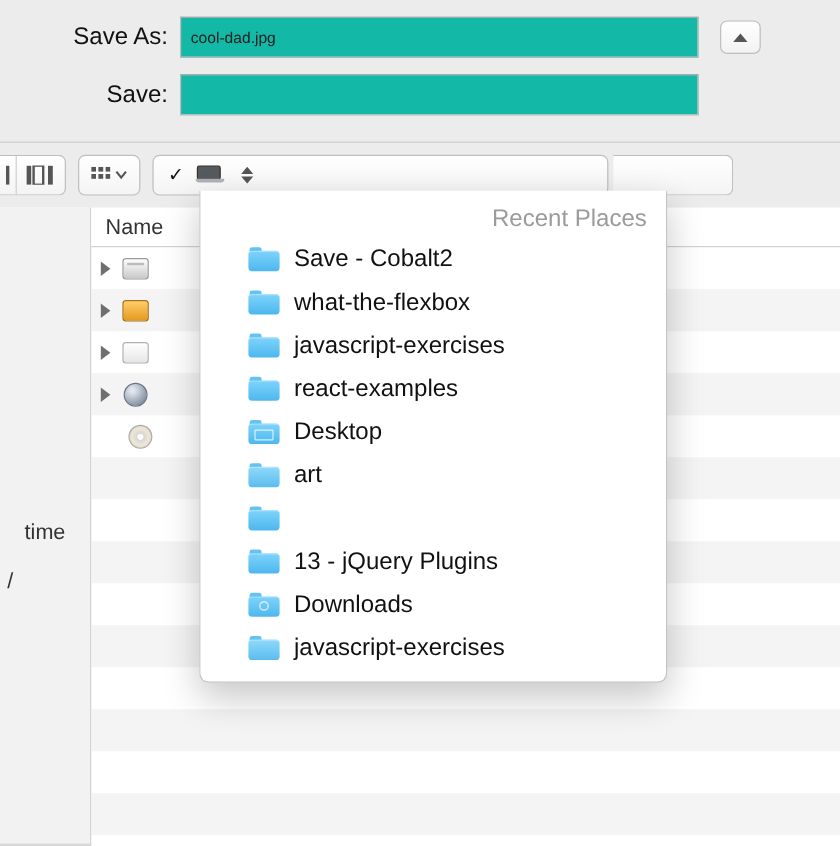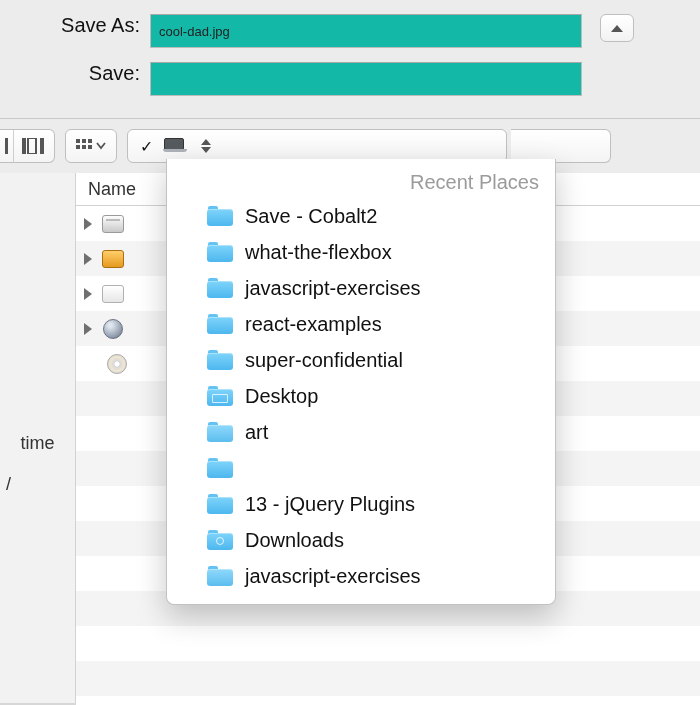--- a/index.html
+++ b/index.html
@@ -10,20 +10,21 @@
     font-size: 18px;
     color: #222;
     background: #ececec;
     overflow: hidden;
   }
   .top {
     padding: 14px 24px 8px 24px;
   }
   .row {
     display: flex;
+    align-items: center;
     margin-bottom: 14px;
   }
   .lbl {
     width: 126px;
     text-align: right;
     padding-right: 10px;
     font-size: 20px;
     color: #111;
   }
   .txt {
@@ -402,27 +403,20 @@
         <span>javascript-exercises</span>
       </div>
       <div class="dd-item">
         <div class="folder-icn ">
           <div class="tab"></div>
           <div class="body"></div>
         </div>
         <span>react-examples</span>
       </div>
       <div class="dd-item">
-        <div class="folder-icn ">
-          <div class="tab"></div>
-          <div class="body"></div>
-        </div>
-        <span>super-confidential</span>
-      </div>
-      <div class="dd-item">
         <div class="folder-icn desk">
           <div class="tab"></div>
           <div class="body"></div>
         </div>
         <span>Desktop</span>
       </div>
       <div class="dd-item">
         <div class="folder-icn var1">
           <div class="tab"></div>
           <div class="body"></div>

